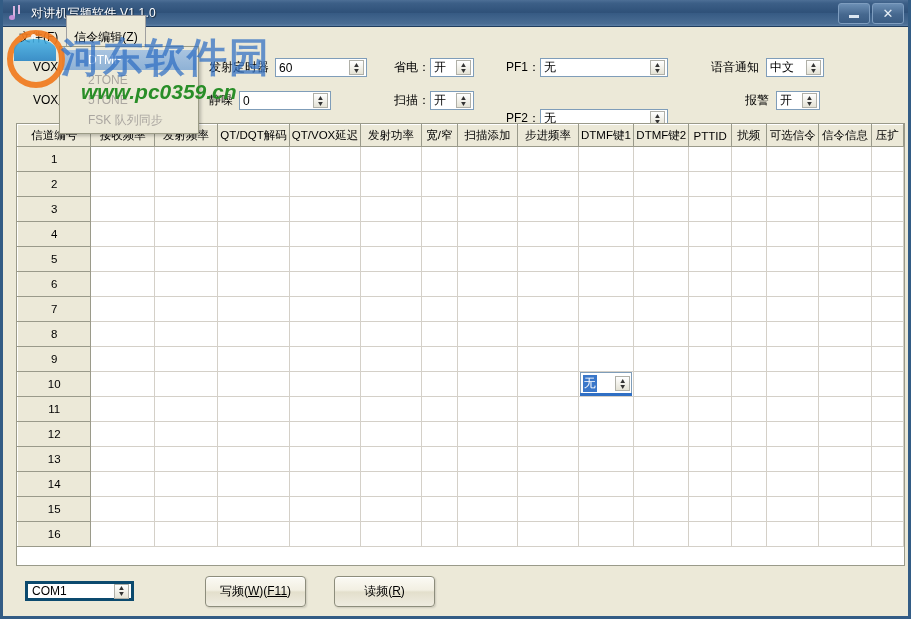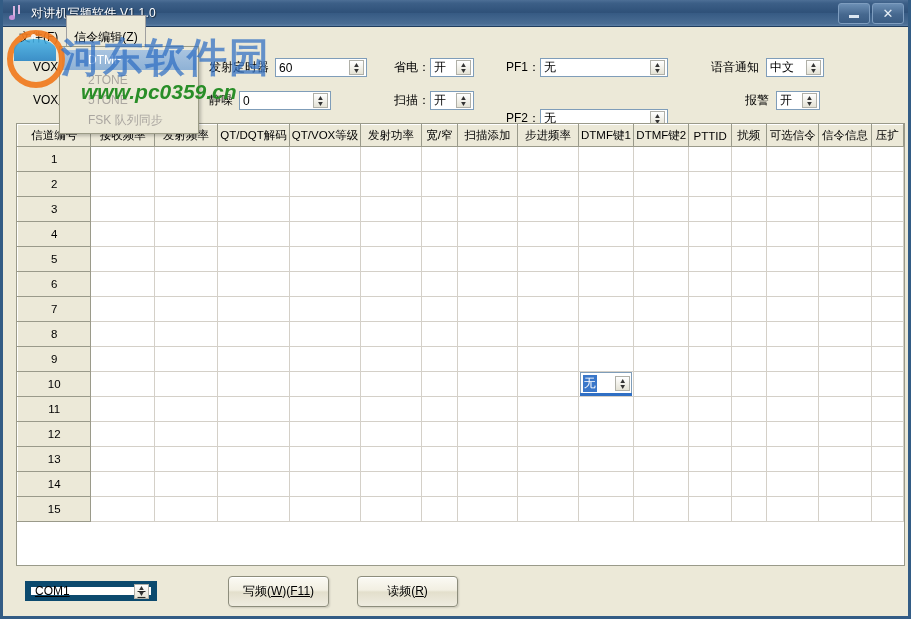--- a/index.html
+++ b/index.html
@@ -137,22 +137,22 @@
   }
   .cell-editor .spin{margin-left:auto;margin-right:1px;}
   .sel-underline{
     position:absolute;left:1px;right:1px;bottom:0px;height:3px;background:#2f6fc4;
   }
   
   .bottombar{
     flex:0 0 50px;display:flex;align-items:center;padding-left:22px;gap:0;
   }
   .bcombo{
-    width:132px;height:20px;border:6px solid #0c4a6e;background:#fff;
-    display:inline-flex;align-items:center;box-sizing:border-box;text-decoration:underline;
+    width:109px;height:20px;border:3px solid #0c4a6e;background:#fff;
+    display:inline-flex;align-items:center;box-sizing:border-box;
   }
   .btn{
     height:29px;border:1px solid #8d8d7c;border-radius:4px;
     background:linear-gradient(to bottom,#fbfaf4 0%,#f2efe2 45%,#e3dfcc 52%,#efece0 100%);
     font-size:12px;color:#000;display:inline-flex;align-items:center;justify-content:center;
     box-shadow:inset 0 1px 0 #ffffff, 1px 1px 2px rgba(0,0,0,.14);
     white-space:nowrap;
   }
   .btn.write{width:99px;margin-left:71px;}
   .btn.read{width:99px;margin-left:28px;}
@@ -337,21 +337,21 @@
           <col style="width:52px">
           <col style="width:52px">
         <col style="width:32px">
       </colgroup>
       <thead>
           <tr id="hdr-row">
             <th>信道编号</th>
             <th>接收频率</th>
             <th>发射频率</th>
             <th>QT/DQT解码</th>
-            <th>QT/VOX等级</th>
+            <th>QT/VOX延迟</th>
             <th>发射功率</th>
             <th>宽/窄</th>
             <th>扫描添加</th>
             <th>步进频率</th>
             <th>DTMF键1</th>
             <th>DTMF键2</th>
             <th>PTTID</th>
             <th>扰频</th>
             <th>可选信令</th>
             <th>信令信息</th>
@@ -630,20 +630,38 @@
             <td></td>
             <td></td>
             <td></td>
             <td></td>
             <td></td>
             <td></td>
             <td></td>
             <td></td>
             <td></td>
           </tr>
+          <tr>
+            <td class="rowhdr">16</td>
+            <td></td>
+            <td></td>
+            <td></td>
+            <td></td>
+            <td></td>
+            <td></td>
+            <td></td>
+            <td></td>
+            <td></td>
+            <td></td>
+            <td></td>
+            <td></td>
+            <td></td>
+            <td></td>
+            <td></td>
+          </tr>
         </tbody>
     </table>
   </div>
 
   <div class="bottombar">
     <span class="bcombo">
       <span class="val" style="font-size:12px;padding-left:4px;flex:1;">COM1</span>
       <span class="spin">
           <i>▲<br>▼</i>
         </span>

